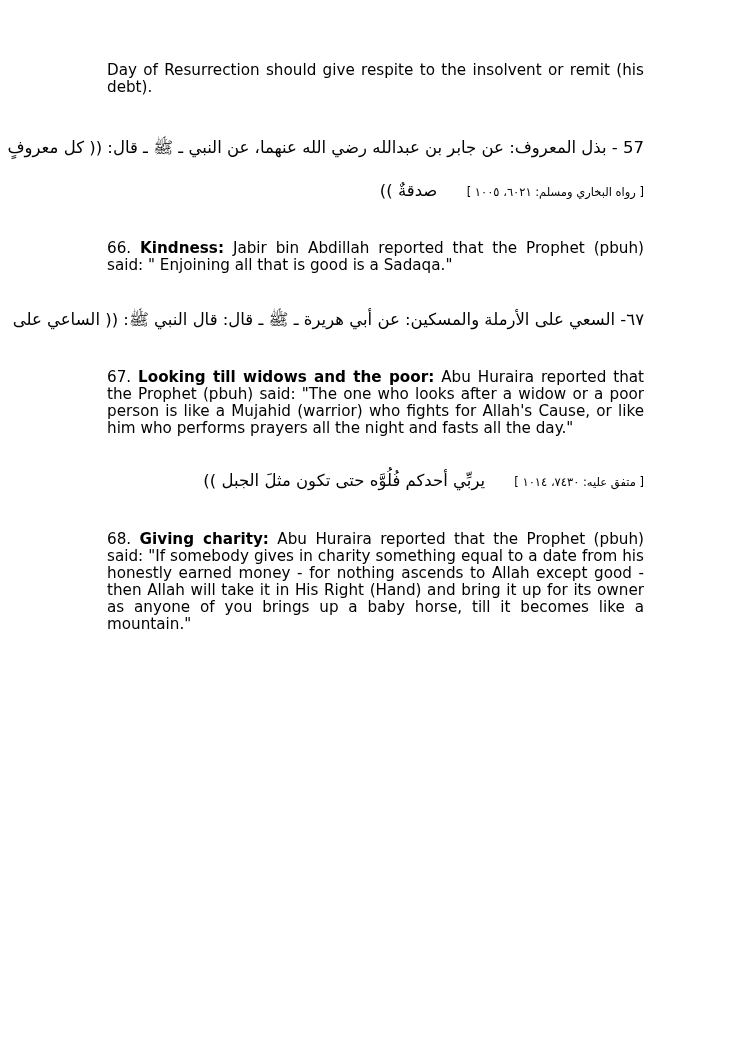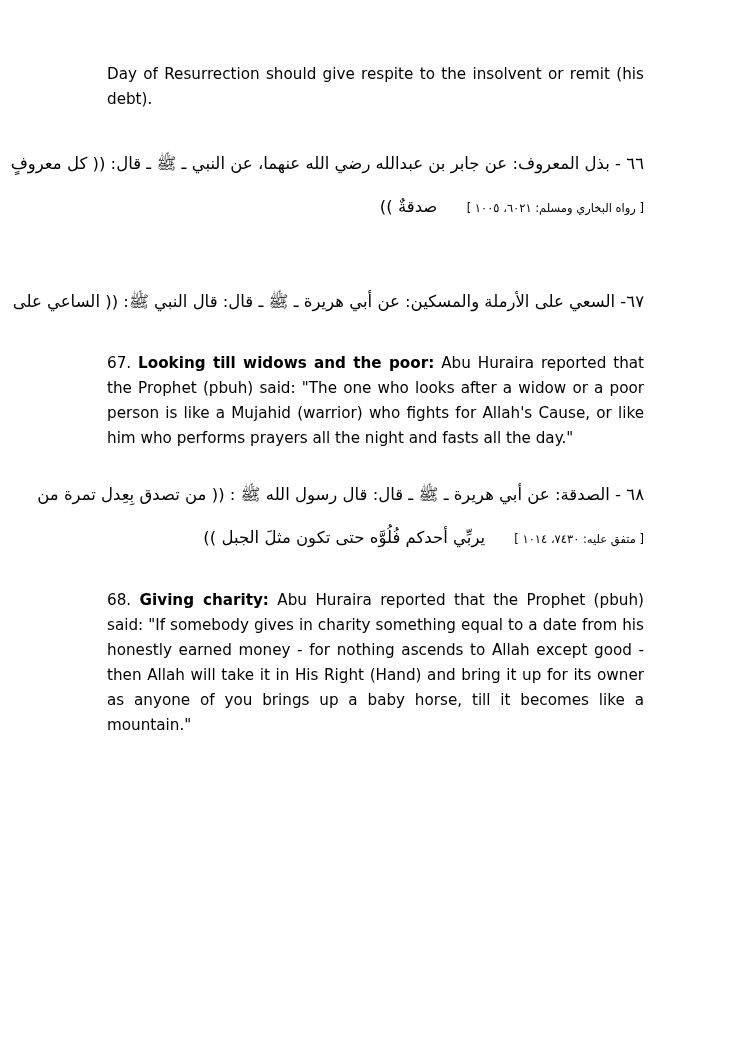--- a/index.html
+++ b/index.html
@@ -30,21 +30,21 @@
     position: absolute;
     left: 107px;
     top: 62px;
     width: 537px;
   }
 
   
   .en-para {
     font-family: "DejaVu Sans", "Liberation Sans", sans-serif;
     font-size: 15.2px;
-    line-height: 25px;
+    line-height: 17px;
     text-align: justify;
     text-align-last: left;
     color: #000;
     direction: ltr;
     -webkit-font-smoothing: none;
   }
   .en-para .lead {
     font-weight: bold;
   }
   .en-para .num {
@@ -92,32 +92,37 @@
 
 <div class="page">
   <div class="content">
 
     <div class="en-para">Day of Resurrection should give respite to the insolvent or remit (his debt).</div>
 
     <div class="gap-a"></div>
 
     <div class="ar-block">
       <span class="ar-line">
-        <span class="ar-head">٦٦ -</span>
+        <span class="ar-head">57 -</span>
         <span class="ar-head">بذل المعروف:</span>
         <span>عن جابر بن عبدالله رضي الله عنهما، عن النبي ـ ﷺ ـ قال: (( كل معروفٍ</span>
       </span>
       <span class="ar-line indent-left">
         <span class="ar-ref">[ رواه البخاري ومسلم: ٦٠٢١، ١٠٠٥ ]</span>
         <span>صدقةٌ ))</span>
       </span>
     </div>
 
     <div class="gap-b"></div>
 
+    <div class="en-para">
+      <span class="num">66.</span>
+      <span class="lead">Kindness:</span>
+      <span>Jabir bin Abdillah reported that the Prophet (pbuh) said: " Enjoining all that is good is a Sadaqa."</span>
+    </div>
 
     <div class="gap-c"></div>
 
     <div class="ar-block">
       <span class="ar-line">
         <span class="ar-head">٦٧-</span>
         <span class="ar-head">السعي على الأرملة والمسكين:</span>
         <span>عن أبي هريرة ـ ﷺ ـ قال: قال النبي ﷺ: (( الساعي على</span>
       </span>
     </div>
@@ -126,25 +131,20 @@
 
     <div class="en-para">
       <span class="num">67.</span>
       <span class="lead">Looking till widows and the poor:</span>
       <span>Abu Huraira reported that the Prophet (pbuh) said: "The one who looks after a widow or a poor person is like a Mujahid (warrior) who fights for Allah's Cause, or like him who performs prayers all the night and fasts all the day."</span>
     </div>
 
     <div class="gap-e"></div>
 
     <div class="ar-block">
-      <span class="ar-line">
-        <span class="ar-head">٦٨ -</span>
-        <span class="ar-head">الصدقة:</span>
-        <span>عن أبي هريرة ـ ﷺ ـ قال: قال رسول الله ﷺ : (( من تصدق بِعِدل تمرة من</span>
-      </span>
       <span class="ar-line indent-left">
         <span class="ar-ref">[ متفق عليه: ٧٤٣٠، ١٠١٤ ]</span>
         <span>يربِّي أحدكم فُلُوَّه حتى تكون مثلَ الجبل ))</span>
       </span>
     </div>
 
     <div class="gap-f"></div>
 
     <div class="en-para">
       <span class="num">68.</span>

